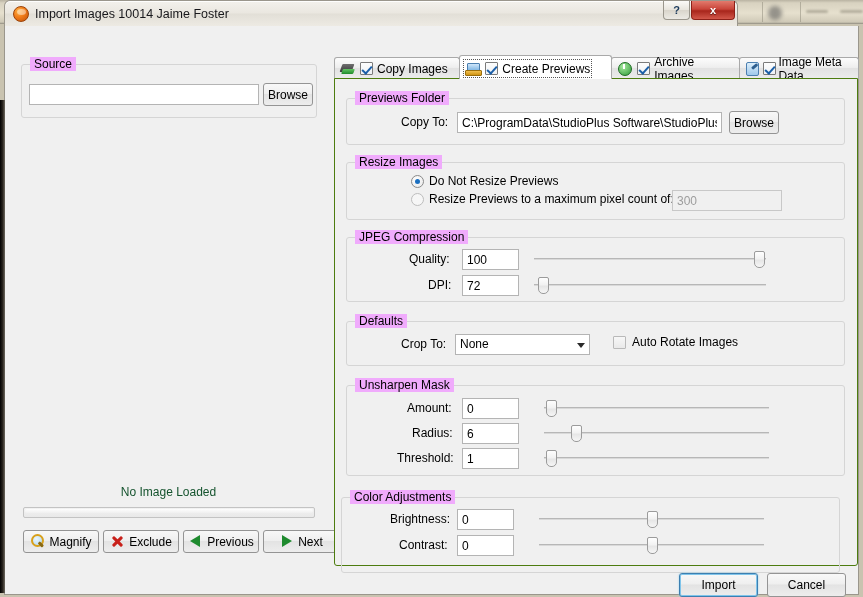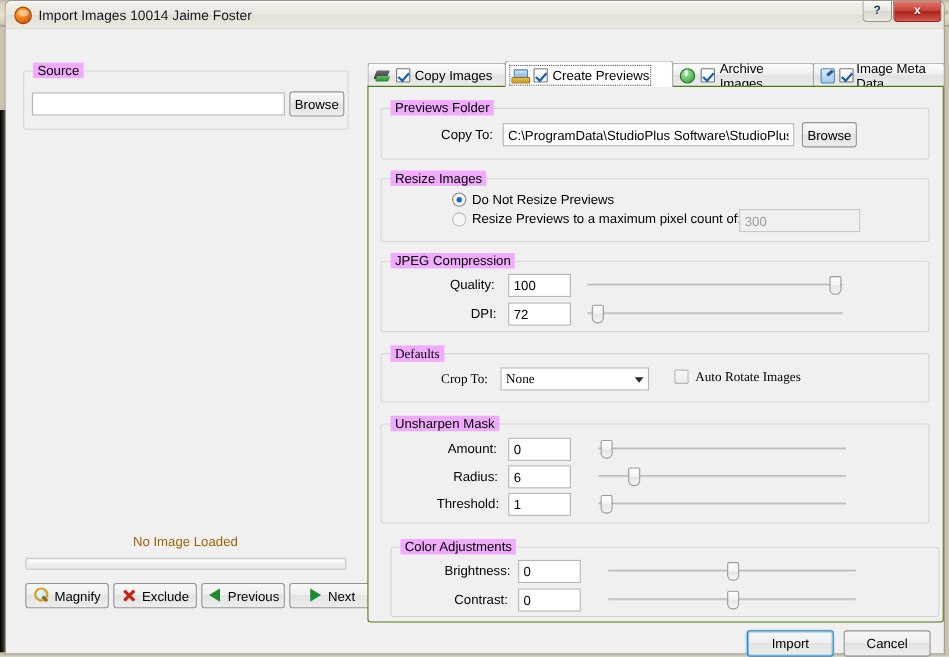--- a/index.html
+++ b/index.html
@@ -21,21 +21,21 @@
   }
   .bk-blob { position: absolute; border-radius: 50%; filter: blur(2px); opacity: .55; }
   .bk-line { position: absolute; height: 3px; background: rgba(120,115,100,.45); filter: blur(1.2px); border-radius:2px;}
   .bk-div { position:absolute; top:2px; width:1px; height:20px; background: rgba(140,135,120,.5); }
 
   
   #app-window {
     position: absolute; left: 4px; top: 0px; width: 855px; height: 597px;
   }
   #titlebar {
-    position: absolute; left: 0; top: 0; width: 855px; height: 26px;
+    position: absolute; left: 0; top: 0; width: 734px; height: 26px;
     background: linear-gradient(180deg,#f3f1ec 0%, #eae7e0 48%, #e2dfd7 52%, #edeae3 100%);
     border: 1px solid #9a968c; border-bottom: none;
     border-top-left-radius: 6px; border-top-right-radius: 6px;
     display: flex; align-items: center;
     box-shadow: inset 0 1px 0 rgba(255,255,255,.9);
   }
   #app-icon {
     width: 16px; height: 16px; margin-left: 8px; margin-right: 6px;
     border-radius: 50%;
     background: radial-gradient(circle at 35% 30%, #ffb347 0%, #f07c1a 45%, #c24f08 100%);
@@ -103,21 +103,21 @@
     border: 1px solid #3c7fb1;
     box-shadow: 0 0 0 1px #7fc4ea inset, 0 0 2px #8fd0f0;
   }
 
   .lbl { position: absolute; font-size: 12px; color: #000; white-space: nowrap; }
 
   
   #preview-area { position: absolute; left: 0; top: 76px; width: 327px; height: 380px; }
   #no-image-text {
     position: absolute; left: 0; top: 459px; width: 327px;
-    text-align: center; font-size: 12px; color: #a16207;
+    text-align: center; font-size: 12px; color: #14532d;
   }
   #img-scrollbar {
     position: absolute; left: 18px; top: 481px; width: 292px; height: 11px;
     background: linear-gradient(180deg,#f2f2f2,#e9e9e9);
     border: 1px solid #c3c3c3; border-radius: 2px;
   }
   #img-scrollbar::after {
     content:""; position:absolute; left:1px; top:1px; right:1px; height:4px;
     background: linear-gradient(180deg,#fdfdfd,#f0f0f0); border-radius:2px;
   }
@@ -372,21 +372,21 @@
             <div class="thumb" style="left:97%;"></div>
           </div>
           <div class="lbl" style="left:81px; top:40px;">DPI:</div>
           <input class="tf" type="text" style="position: absolute; left: 115px; top: 37px; width: 57px;" value="72">
           <div class="slider" style="left:187px; top:38px; width:232px;">
             <div class="track"></div>
             <div class="thumb" style="left:4%;"></div>
           </div>
         </div>
 
-        <div class="group" style="left:11px; top:242px; width:499px; height:45px;font-family:Liberation Serif, serif;">
+        <div class="group" style="left:11px; top:242px; width:499px; height:45px;">
           <div class="legend">Defaults</div>
           <div class="lbl" style="left:54px; top:15px;">Crop To:</div>
           <div class="combo" style="left:108px; top:12px; width:135px;">
             <span>None</span>
             <span class="arrow"></span>
           </div>
           <div class="cbox" style="left:266px; top:14px;"></div>
           <div class="lbl" style="left:285px; top:13px;">Auto Rotate Images</div>
         </div>
 
@@ -407,21 +407,21 @@
           </div>
 
           <div class="lbl" style="left:50px; top:65px;">Threshold:</div>
           <input class="tf" type="text" style="position: absolute; left: 115px; top: 62px; width: 57px;" value="1">
           <div class="slider" style="left:197px; top:63px; width:225px;">
             <div class="track"></div>
             <div class="thumb" style="left:3%;"></div>
           </div>
         </div>
 
-        <div class="group" style="left:20px; top:418px; width:499px; height:64px;">
+        <div class="group" style="left:6px; top:418px; width:499px; height:76px;">
           <div class="legend">Color Adjustments</div>
           <div class="lbl" style="left:48px; top:14px;">Brightness:</div>
           <input class="tf" type="text" style="position: absolute; left: 115px; top: 11px; width: 57px;" value="0">
           <div class="slider" style="left:197px; top:12px; width:225px;">
             <div class="track"></div>
             <div class="thumb" style="left:50%;"></div>
           </div>
           <div class="lbl" style="left:57px; top:40px;">Contrast:</div>
           <input class="tf" type="text" style="position: absolute; left: 115px; top: 37px; width: 57px;" value="0">
           <div class="slider" style="left:197px; top:38px; width:225px;">

